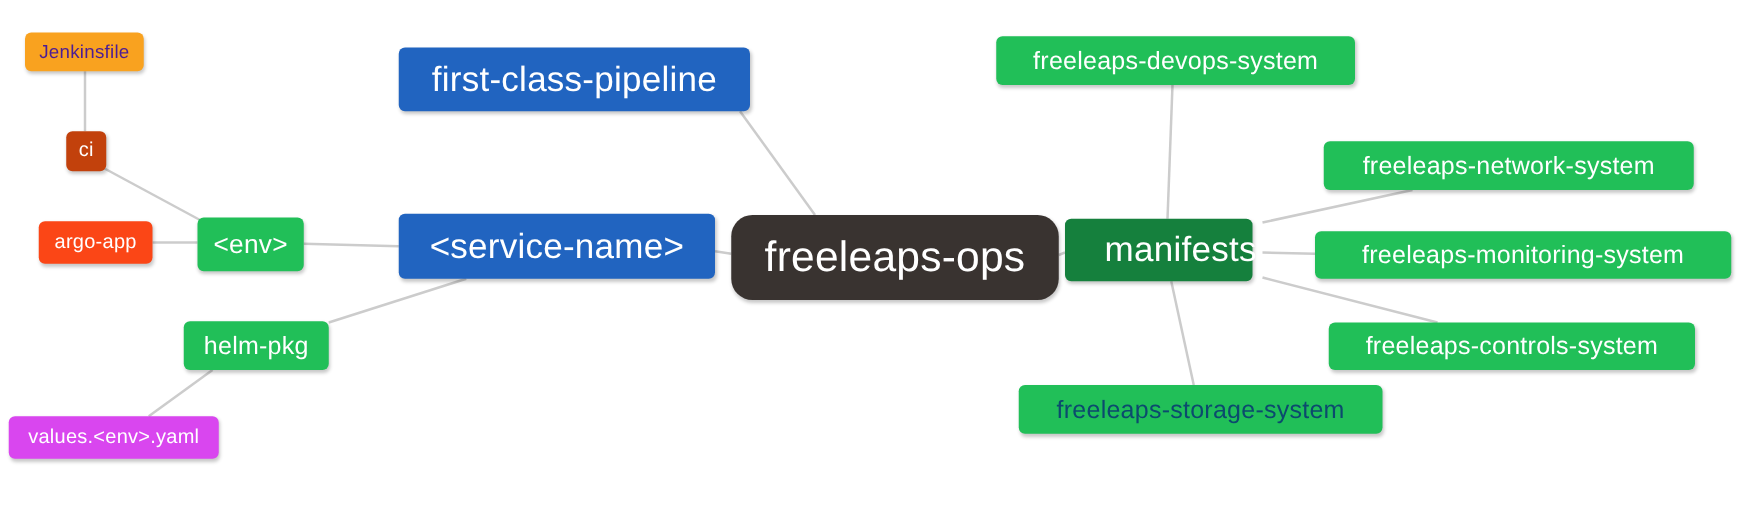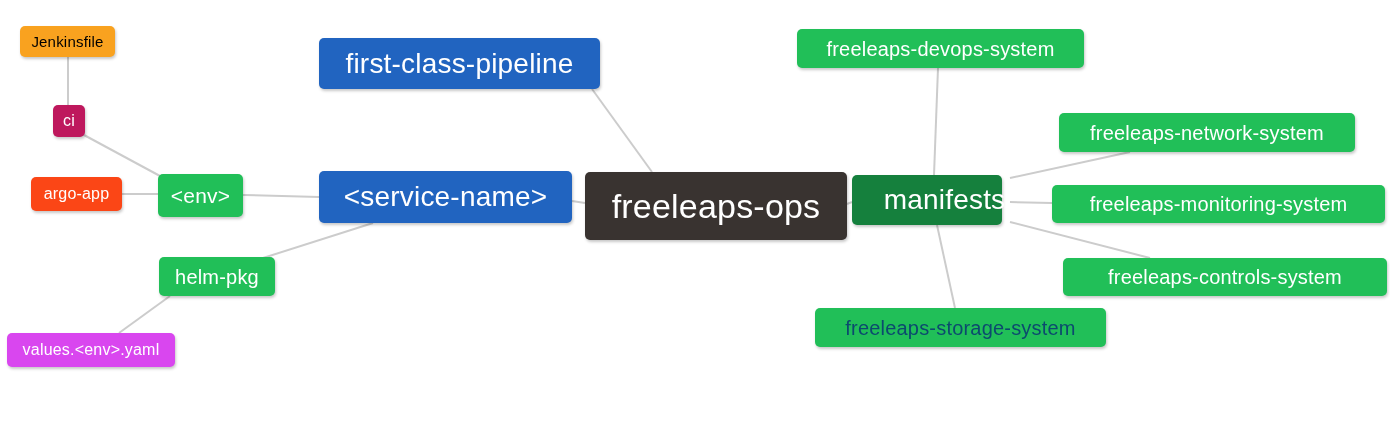--- a/index.html
+++ b/index.html
@@ -51,29 +51,29 @@
       <line x1="592" y1="89" x2="652" y2="172" stroke="#cccccc" stroke-width="2"></line>
       <line x1="572" y1="201" x2="585" y2="203" stroke="#cccccc" stroke-width="2"></line>
       <line x1="847" y1="204" x2="852" y2="202" stroke="#cccccc" stroke-width="2"></line>
       <line x1="934" y1="175" x2="938" y2="68" stroke="#cccccc" stroke-width="2"></line>
       <line x1="1010" y1="178" x2="1130" y2="152" stroke="#cccccc" stroke-width="2"></line>
       <line x1="1010" y1="202" x2="1052" y2="203" stroke="#cccccc" stroke-width="2"></line>
       <line x1="1010" y1="222" x2="1150" y2="258" stroke="#cccccc" stroke-width="2"></line>
       <line x1="937" y1="225" x2="955" y2="308" stroke="#cccccc" stroke-width="2"></line>
     </svg>
   <div id="nodes-layer">
-      <div class="node" style="left: 585px; top: 172px; width: 262px; height: 68px; font-size: 34px; background: rgb(57, 51, 48); color: rgb(255, 255, 255);">freeleaps-ops</div>
+      <div class="node" style="left: 585px; top: 172px; width: 262px; height: 68px; font-size: 34px; background: rgb(57, 51, 48); color: rgb(255, 255, 255); border-radius: 17px;">freeleaps-ops</div>
       <div class="node" style="left: 319px; top: 38px; width: 281px; height: 51px; font-size: 28px; background: rgb(33, 100, 192); color: rgb(255, 255, 255);">first-class-pipeline</div>
       <div class="node" style="left: 319px; top: 171px; width: 253px; height: 52px; font-size: 28px; background: rgb(33, 100, 192); color: rgb(255, 255, 255); text-align: center;">&lt;service-name&gt;</div>
       <div class="node" style="left: 852px; top: 175px; width: 150px; height: 50px; font-size: 28px; background: #15803d; color: rgb(255, 255, 255); padding-left: 35px;">manifests</div>
       <div class="node" style="left: 158px; top: 174px; width: 85px; height: 43px; font-size: 21px; background: rgb(33, 191, 88); color: rgb(255, 255, 255); text-align: right;">&lt;env&gt;</div>
-      <div class="node" style="left: 147px; top: 257px; width: 116px; height: 39px; font-size: 20px; background: rgb(33, 191, 88); color: rgb(255, 255, 255); margin-left: 12px;">helm-pkg</div>
-      <div class="node" style="left: 53px; top: 105px; width: 32px; height: 32px; font-size: 16px; background: #be185d; color: rgb(255, 255, 255);">ci</div>
+      <div class="node" style="left: 147px; top: 257px; width: 116px; height: 39px; font-size: 20px; background: rgb(33, 191, 88); color: rgb(255, 255, 255);">helm-pkg</div>
+      <div class="node" style="left: 53px; top: 105px; width: 32px; height: 32px; font-size: 16px; background: #c2410c; color: rgb(255, 255, 255);">ci</div>
       <div class="node" style="left: 31px; top: 177px; width: 91px; height: 34px; font-size: 16px; background: rgb(251, 70, 22); color: rgb(255, 255, 255);">argo-app</div>
       <div class="node" style="left: 7px; top: 333px; width: 168px; height: 34px; font-size: 16px; background: #d946ef; color: rgb(255, 255, 255);">values.&lt;env&gt;.yaml</div>
-      <div class="node" style="left: 20px; top: 26px; width: 95px; height: 31px; font-size: 15px; background: rgb(249, 162, 31); color: #000000;">Jenkinsfile</div>
+      <div class="node" style="left: 20px; top: 26px; width: 95px; height: 31px; font-size: 15px; background: rgb(249, 162, 31); color: #4c1d95;">Jenkinsfile</div>
       <div class="node" style="left: 797px; top: 29px; width: 287px; height: 39px; font-size: 20px; background: rgb(33, 191, 88); color: rgb(255, 255, 255);">freeleaps-devops-system</div>
       <div class="node" style="left: 1059px; top: 113px; width: 296px; height: 39px; font-size: 20px; background: rgb(33, 191, 88); color: rgb(255, 255, 255);">freeleaps-network-system</div>
       <div class="node" style="left: 1052px; top: 185px; width: 333px; height: 38px; font-size: 20px; background: rgb(33, 191, 88); color: rgb(255, 255, 255);">freeleaps-monitoring-system</div>
-      <div class="node" style="left: 1063px; top: 258px; width: 324px; height: 38px; font-size: 20px; background: rgb(33, 191, 88); color: rgb(255, 255, 255);">freeleaps-controls-system</div>
+      <div class="node" style="left: 1063px; top: 258px; width: 293px; height: 38px; font-size: 20px; background: rgb(33, 191, 88); color: rgb(255, 255, 255);">freeleaps-controls-system</div>
       <div class="node" style="left: 815px; top: 308px; width: 291px; height: 39px; font-size: 20px; background: rgb(33, 191, 88); color: #0c4a6e;">freeleaps-storage-system</div>
     </div>
 </div>
 
 </body></html>

